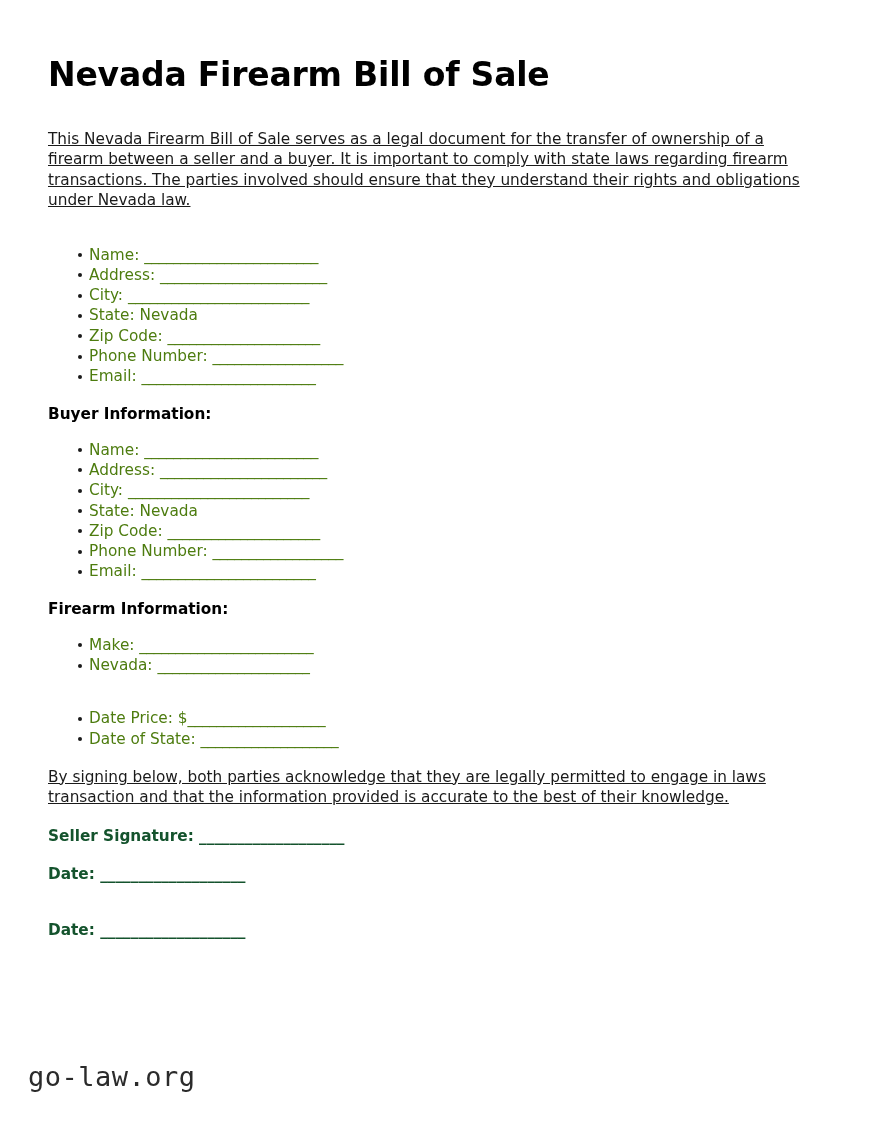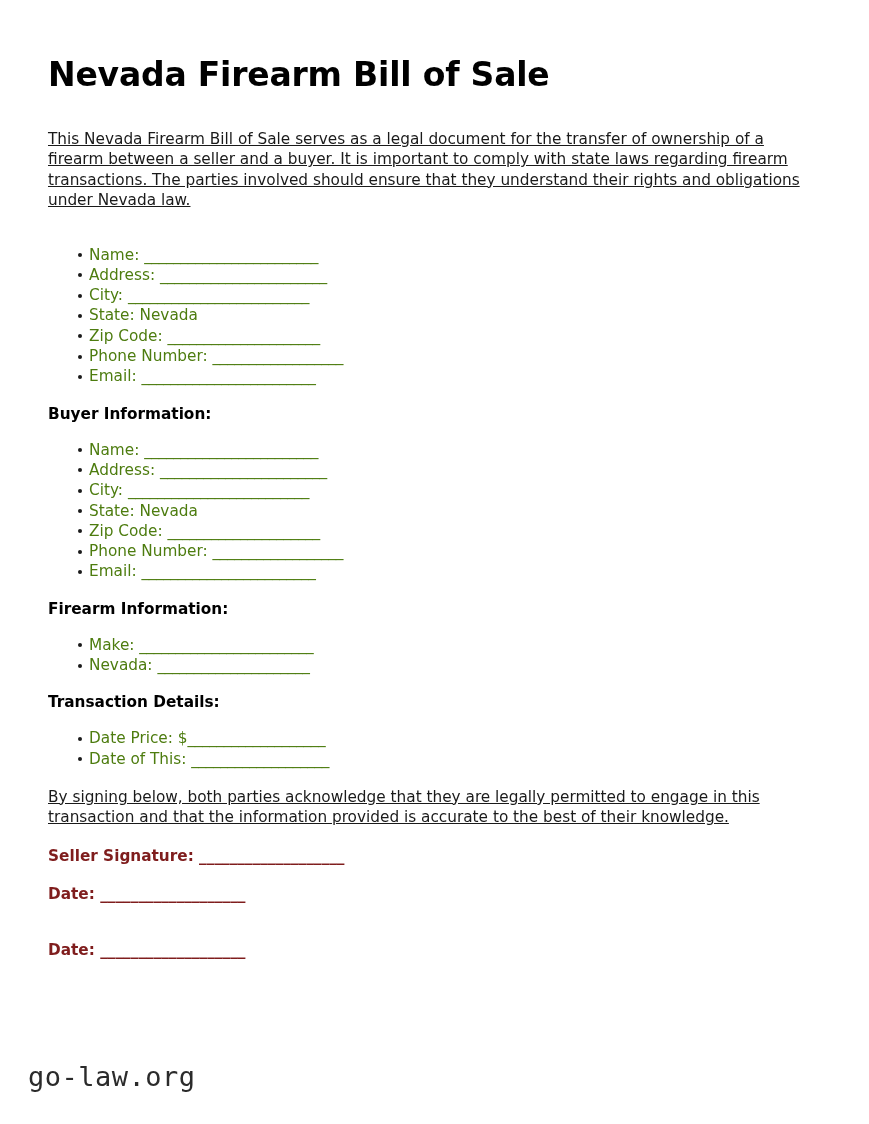--- a/index.html
+++ b/index.html
@@ -91,21 +91,21 @@
   }
 
   .blank {
     letter-spacing: -0.4px;
   }
 
   .sig-line {
     font-size: 15.3px;
     font-weight: bold;
     line-height: 20px;
-    color: #7f1d1d;
+    color: #14532d;
     white-space: pre;
     margin: 0;
   }
 
   .sig-line .blank {
     letter-spacing: 0px;
   }
 
   
   .sp-after-para   { height: 18px; }
@@ -167,30 +167,29 @@
 
     <div class="section-heading">Firearm Information:</div>
     <div class="sp-after-head"></div>
     <ul class="field-list">
       <li><span>Make: </span><span class="blank">________________________</span></li>
       <li><span>Nevada: </span><span class="blank">_____________________</span></li>
     </ul>
 
     <div class="sp-after-list"></div>
 
-    <div class="section-heading">Transaction Details:</div>
     <div class="sp-after-head"></div>
     <ul class="field-list">
       <li><span>Date Price: $</span><span class="blank">___________________</span></li>
-      <li><span>Date of This: </span><span class="blank">___________________</span></li>
+      <li><span>Date of State: </span><span class="blank">___________________</span></li>
     </ul>
 
     <div class="sp-before-close"></div>
 
-    <p class="para closing">By signing below, both parties acknowledge that they are legally permitted to engage in this transaction and that the information provided is accurate to the best of their knowledge.</p>
+    <p class="para closing">By signing below, both parties acknowledge that they are legally permitted to engage in laws transaction and that the information provided is accurate to the best of their knowledge.</p>
 
     <div class="sp-sig"></div>
 
     <div class="sig-line"><span>Seller Signature: </span><span class="blank">___________________</span></div>
     <div class="sp-sig"></div>
     <div class="sig-line"><span>Date: </span><span class="blank">___________________</span></div>
     <div class="sp-sig"></div>
     <div class="sp-sig"></div>
     <div class="sig-line"><span>Date: </span><span class="blank">___________________</span></div>
 

